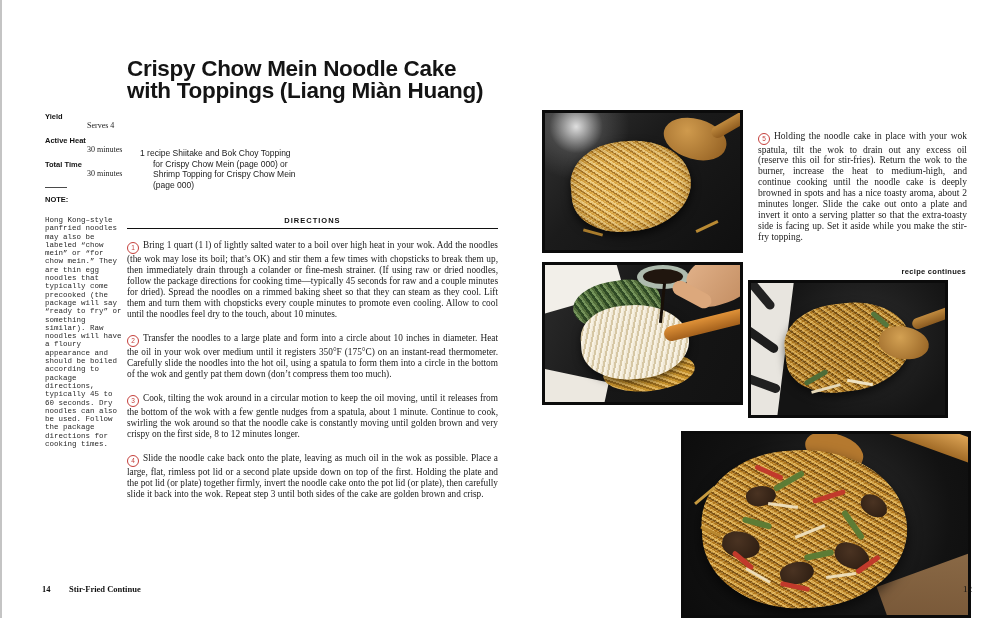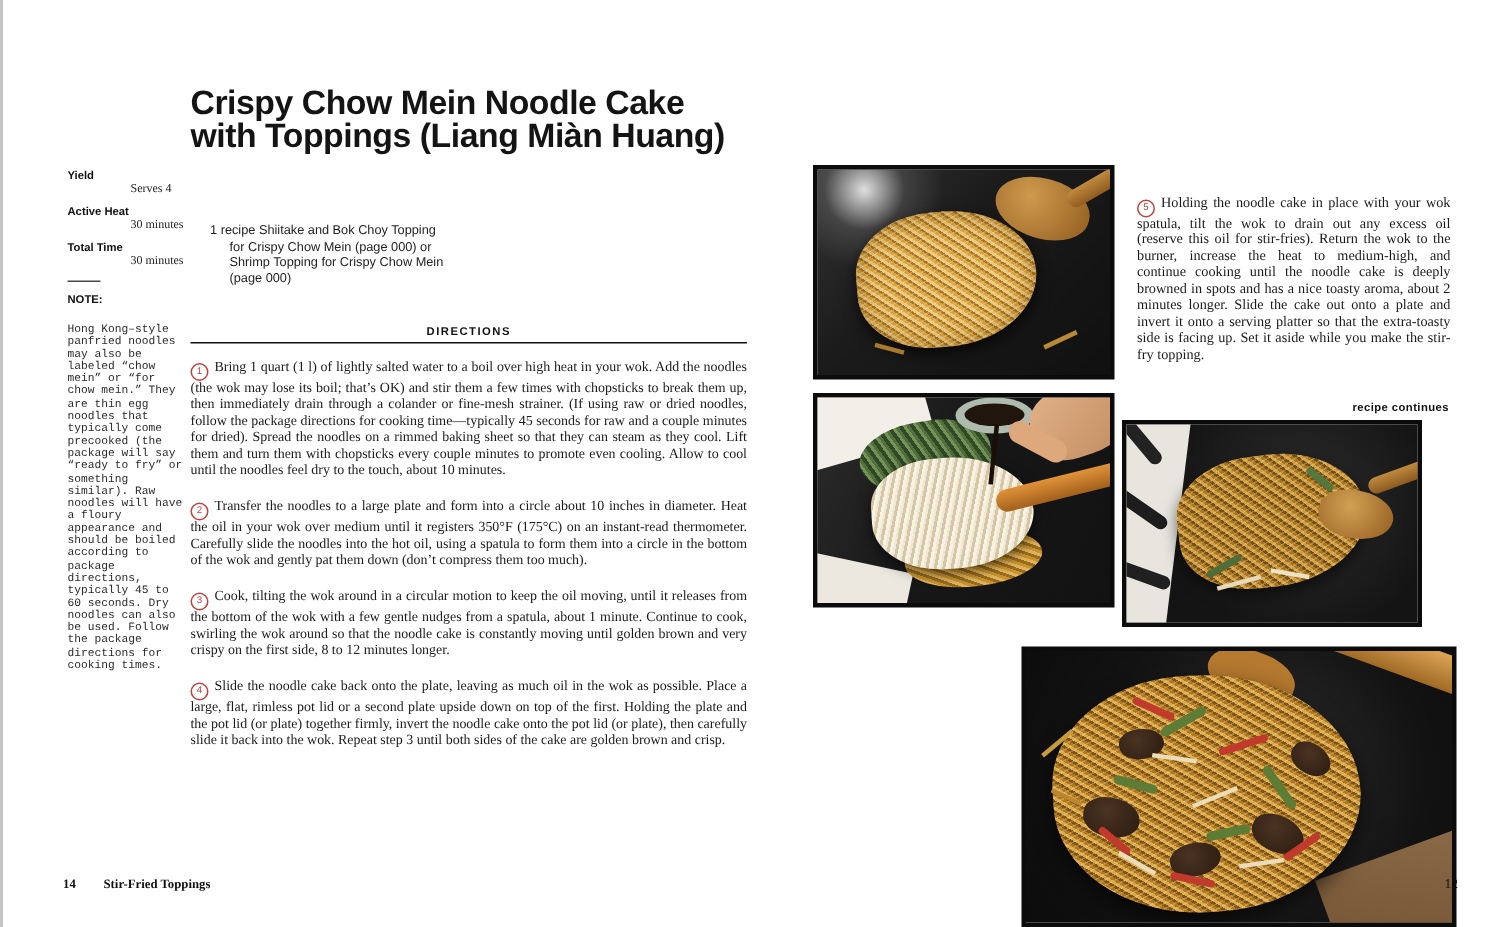--- a/index.html
+++ b/index.html
@@ -170,21 +170,21 @@
     <div class="sec-header dir-header">DIRECTIONS</div>
     <div class="steps">
       <p class="step"><span class="stepnum">1</span><span>Bring 1 quart (1 l) of lightly salted water to a boil over high heat in your wok. Add the noodles (the wok may lose its boil; that’s OK) and stir them a few times with chopsticks to break them up, then immediately drain through a colander or fine-mesh strainer. (If using raw or dried noodles, follow the package directions for cooking time—typically 45 seconds for raw and a couple minutes for dried). Spread the noodles on a rimmed baking sheet so that they can steam as they cool. Lift them and turn them with chopsticks every couple minutes to promote even cooling. Allow to cool until the noodles feel dry to the touch, about 10 minutes.</span></p>
       <p class="step"><span class="stepnum">2</span><span>Transfer the noodles to a large plate and form into a circle about 10 inches in diameter. Heat the oil in your wok over medium until it registers 350°F (175°C) on an instant-read thermometer. Carefully slide the noodles into the hot oil, using a spatula to form them into a circle in the bottom of the wok and gently pat them down (don’t compress them too much).</span></p>
       <p class="step"><span class="stepnum">3</span><span>Cook, tilting the wok around in a circular motion to keep the oil moving, until it releases from the bottom of the wok with a few gentle nudges from a spatula, about 1 minute. Continue to cook, swirling the wok around so that the noodle cake is constantly moving until golden brown and very crispy on the first side, 8 to 12 minutes longer.</span></p>
       <p class="step"><span class="stepnum">4</span><span>Slide the noodle cake back onto the plate, leaving as much oil in the wok as possible. Place a large, flat, rimless pot lid or a second plate upside down on top of the first. Holding the plate and the pot lid (or plate) together firmly, invert the noodle cake onto the pot lid (or plate), then carefully slide it back into the wok. Repeat step 3 until both sides of the cake are golden brown and crisp.</span></p>
     </div>
   </div>
 
   <div class="folio folio-left">14</div>
-  <div class="folio chapter">Stir-Fried Toppings</div>
+  <div class="folio chapter">Stir-Fried Continue</div>
 
   <div class="photo" id="photo1">
     <div class="p1-cake">
         <div class="hatch"></div>
       </div>
     <div class="p1-spat-head"></div>
     <div class="p1-spat-handle"></div>
     <div class="p1-bit1"></div>
     <div class="p1-bit2"></div>
   </div>

